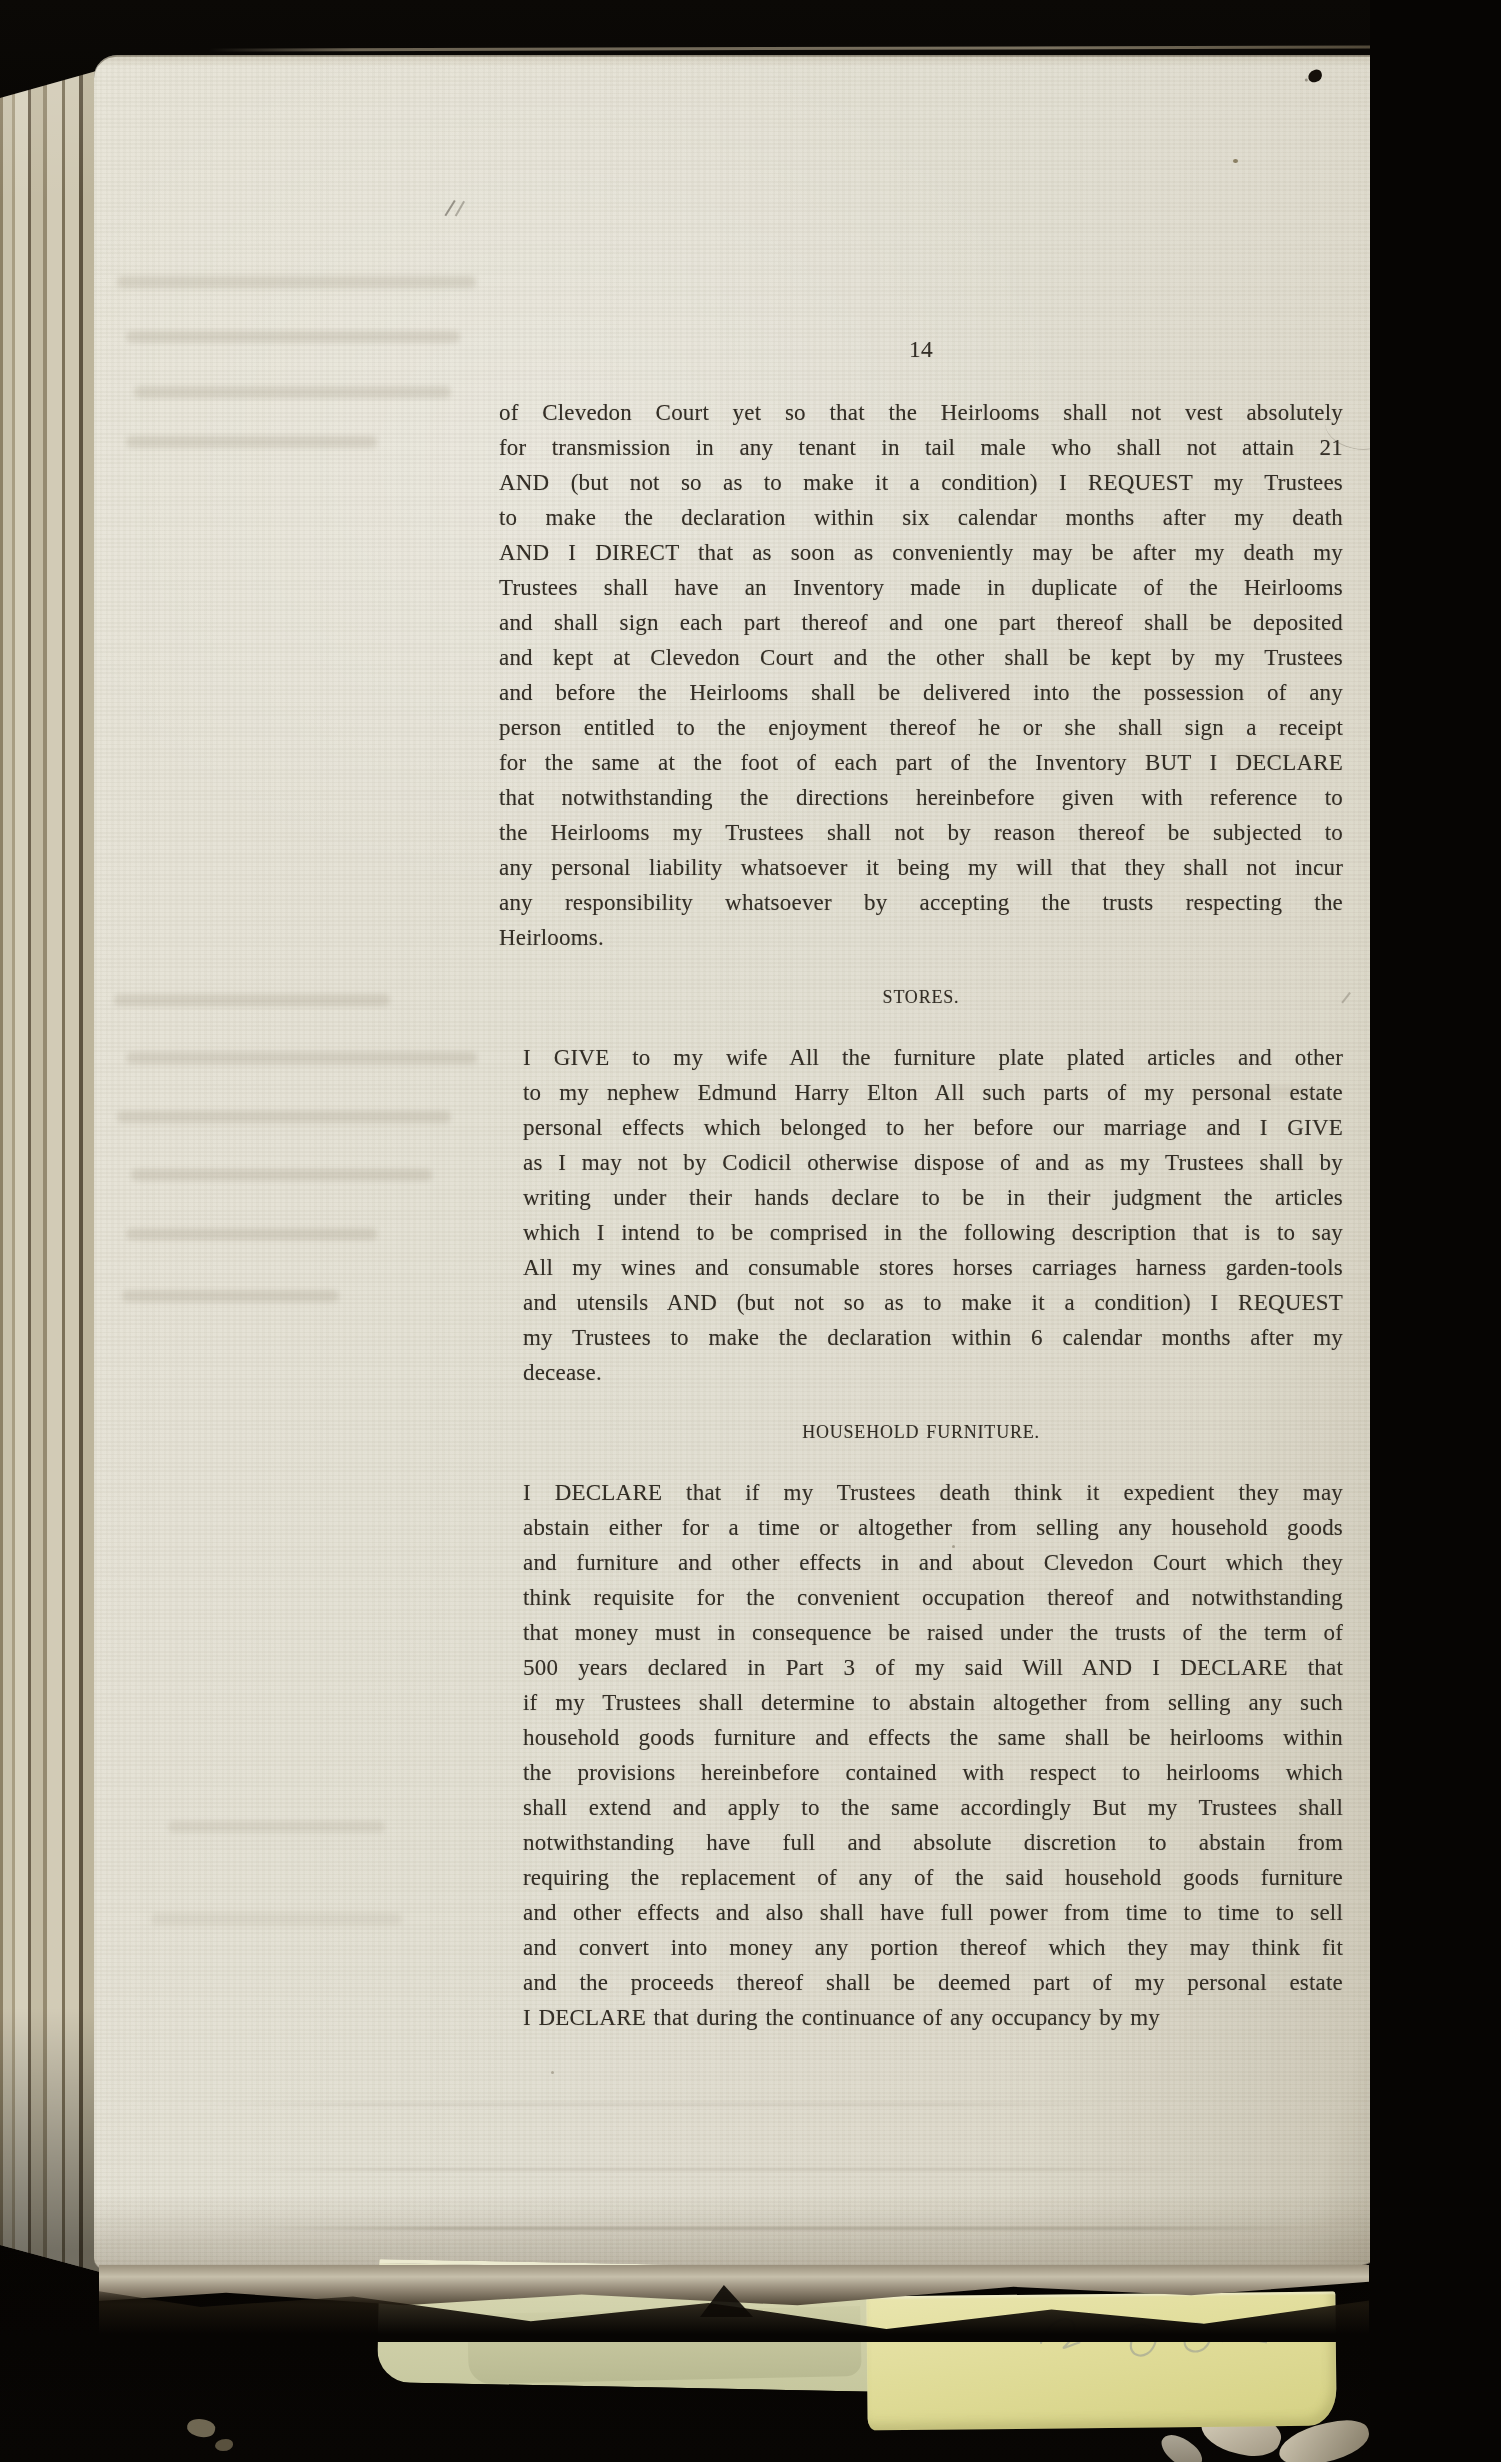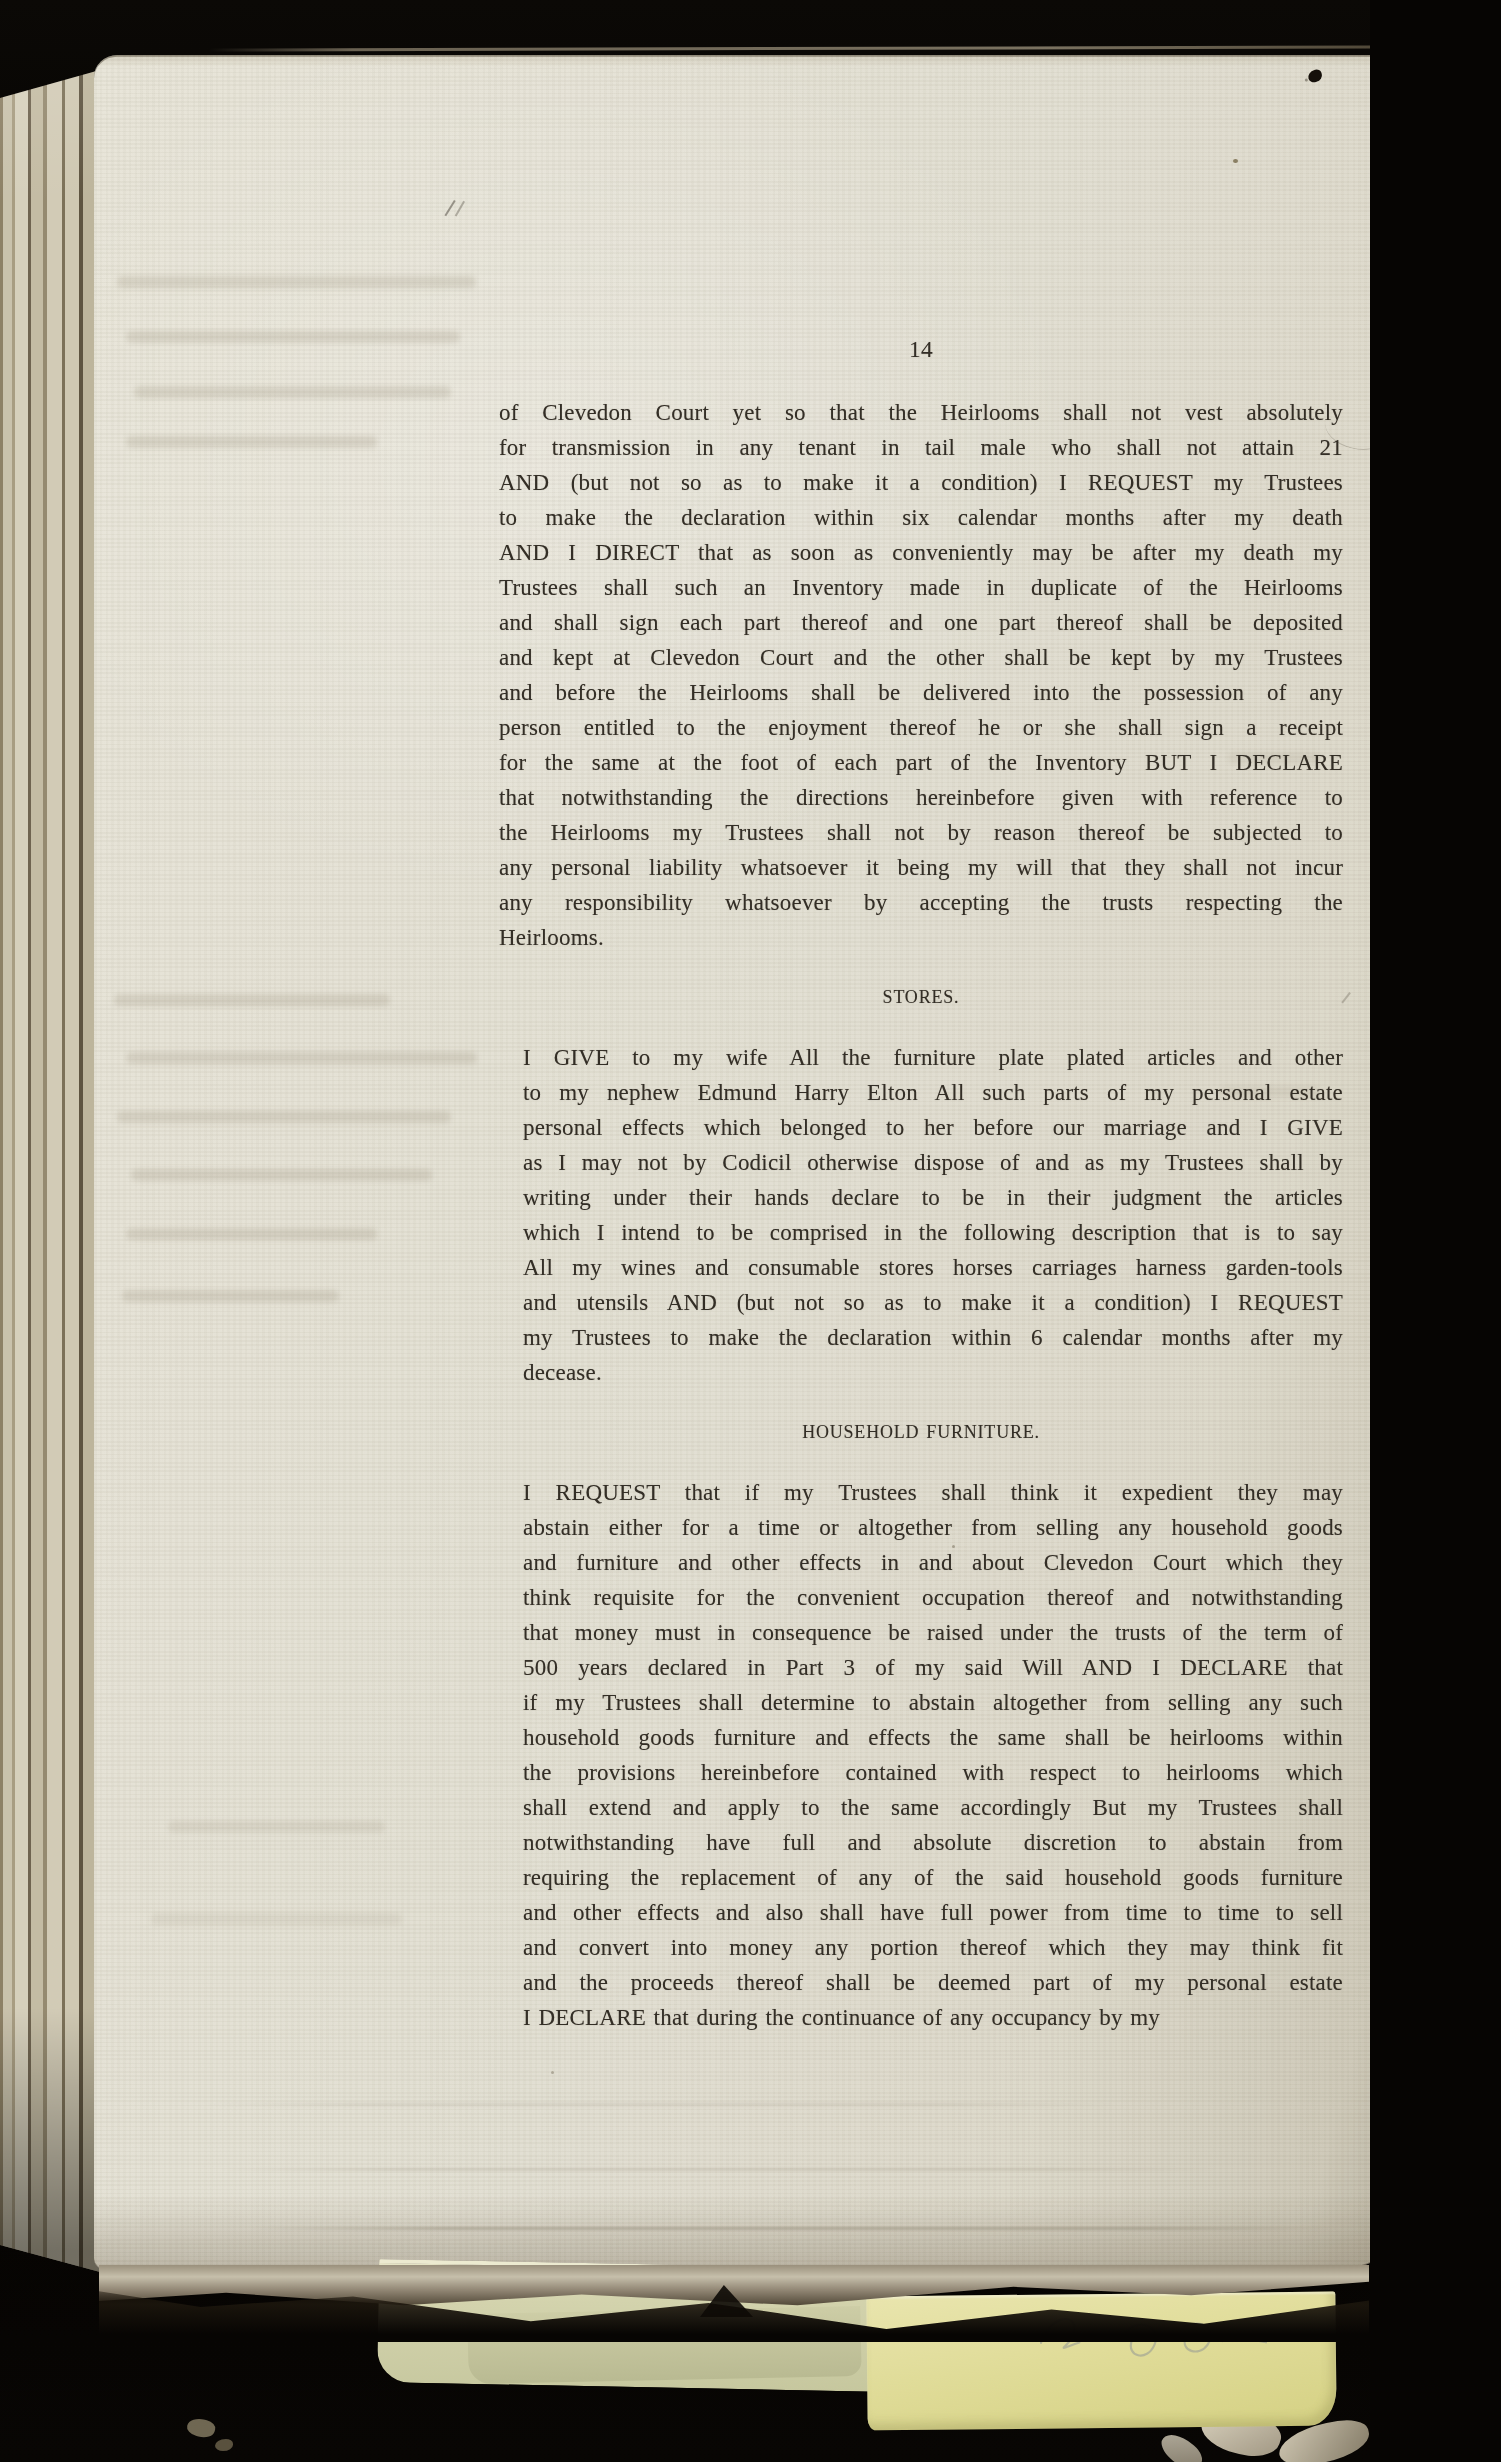--- a/index.html
+++ b/index.html
@@ -167,21 +167,21 @@
   <div class="crease cr3"></div>
 
   <div class="textcol">
     <div class="pagenum">14</div>
     <div class="para">
         <div class="tline">of Clevedon Court yet so that the Heirlooms shall not vest absolutely</div>
         <div class="tline">for transmission in any tenant in tail male who shall not attain 21</div>
         <div class="tline">AND (but not so as to make it a condition) I REQUEST my Trustees</div>
         <div class="tline">to make the declaration within six calendar months after my death</div>
         <div class="tline">AND I DIRECT that as soon as conveniently may be after my death my</div>
-        <div class="tline">Trustees shall such an Inventory made in duplicate of the Heirlooms</div>
+        <div class="tline">Trustees shall have an Inventory made in duplicate of the Heirlooms</div>
         <div class="tline">and shall sign each part thereof and one part thereof shall be deposited</div>
         <div class="tline">and kept at Clevedon Court and the other shall be kept by my Trustees</div>
         <div class="tline">and before the Heirlooms shall be delivered into the possession of any</div>
         <div class="tline">person entitled to the enjoyment thereof he or she shall sign a receipt</div>
         <div class="tline">for the same at the foot of each part of the Inventory BUT I DECLARE</div>
         <div class="tline">that notwithstanding the directions hereinbefore given with reference to</div>
         <div class="tline">the Heirlooms my Trustees shall not by reason thereof be subjected to</div>
         <div class="tline">any personal liability whatsoever it being my will that they shall not incur</div>
         <div class="tline">any responsibility whatsoever by accepting the trusts respecting the</div>
         <div class="tline last">Heirlooms.</div>
@@ -194,21 +194,21 @@
         <div class="tline">as I may not by Codicil otherwise dispose of and as my Trustees shall by</div>
         <div class="tline">writing under their hands declare to be in their judgment the articles</div>
         <div class="tline">which I intend to be comprised in the following description that is to say</div>
         <div class="tline">All my wines and consumable stores horses carriages harness garden-tools</div>
         <div class="tline">and utensils AND (but not so as to make it a condition) I REQUEST</div>
         <div class="tline">my Trustees to make the declaration within 6 calendar months after my</div>
         <div class="tline last">decease.</div>
       </div>
     <div class="heading">HOUSEHOLD FURNITURE.</div>
     <div class="para para2">
-        <div class="tline">I REQUEST that if my Trustees shall think it expedient they may</div>
+        <div class="tline">I DECLARE that if my Trustees death think it expedient they may</div>
         <div class="tline">abstain either for a time or altogether from selling any household goods</div>
         <div class="tline">and furniture and other effects in and about Clevedon Court which they</div>
         <div class="tline">think requisite for the convenient occupation thereof and notwithstanding</div>
         <div class="tline">that money must in consequence be raised under the trusts of the term of</div>
         <div class="tline">500 years declared in Part 3 of my said Will AND I DECLARE that</div>
         <div class="tline">if my Trustees shall determine to abstain altogether from selling any such</div>
         <div class="tline">household goods furniture and effects the same shall be heirlooms within</div>
         <div class="tline">the provisions hereinbefore contained with respect to heirlooms which</div>
         <div class="tline">shall extend and apply to the same accordingly But my Trustees shall</div>
         <div class="tline">notwithstanding have full and absolute discretion to abstain from</div>

